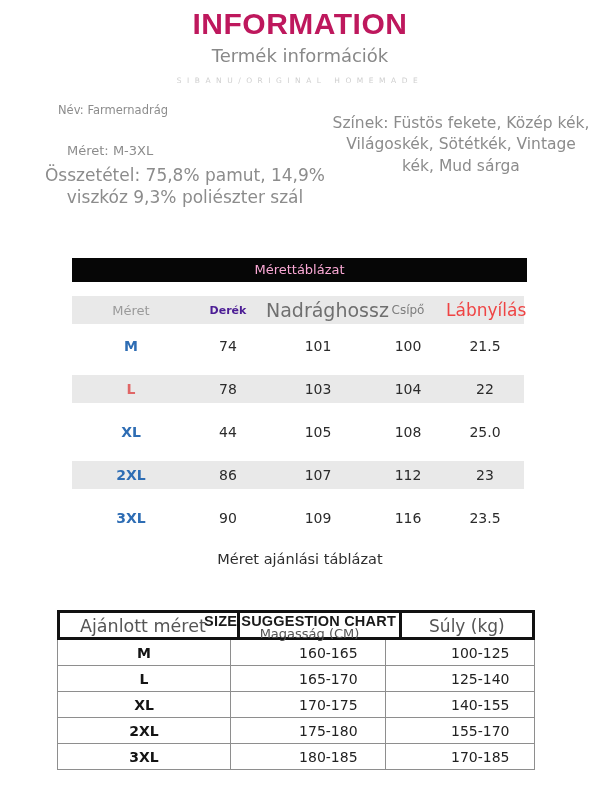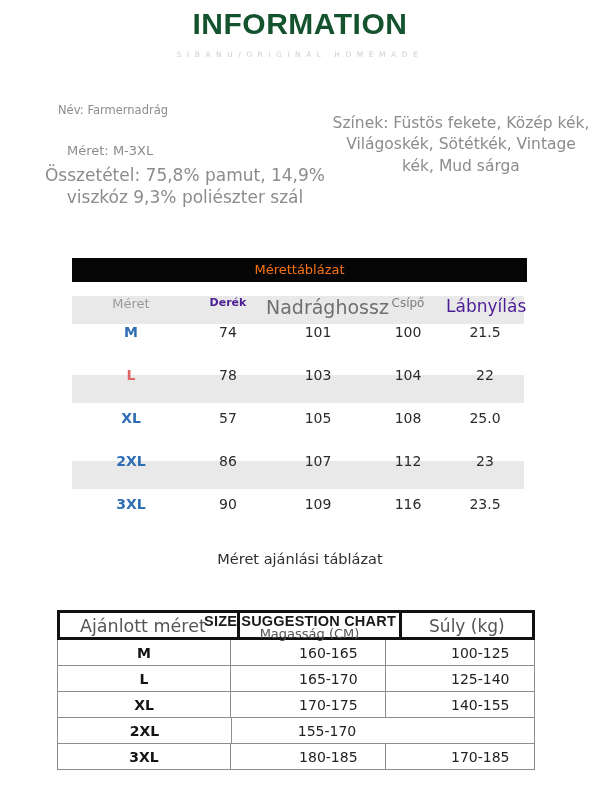--- a/index.html
+++ b/index.html
@@ -20,21 +20,21 @@
   .header {
     position: absolute;
     left: 0; top: 0; width: 600px;
     text-align: center;
   }
   .title-main {
     font-family: "Liberation Sans", sans-serif;
     font-weight: 700;
     font-size: 30px;
     letter-spacing: 0.5px;
-    color: #14532d;
+    color: #be185d;
     margin-top: 8px;
     line-height: 1.05;
   }
   .title-sub {
     font-family: "DejaVu Sans", sans-serif;
     font-size: 18px;
     color: #888888;
     margin-top: 5px;
     line-height: 1.2;
   }
@@ -82,21 +82,21 @@
     color: #8c8c8c;
     line-height: 1.38;
   }
 
   
   .banner {
     position: absolute;
     left: 72px; top: 258px;
     width: 455px; height: 24px;
     background: #060606;
-    color: #f97316;
+    color: #f9a8d4;
     font-size: 13px;
     text-align: center;
     line-height: 24px;
   }
 
   
   .size-chart {
     position: absolute;
     left: 72px; top: 296px;
     width: 452px;
@@ -110,33 +110,34 @@
     position: absolute;
     left: 0; right: 0;
     background: #e9e9e9;
   }
   .sc-row.head .sc-band { top: 0; height: 28px; }
   .sc-row.stripe .sc-band { top: 8px; height: 28px; }
   .sc-cells {
     position: relative;
     display: flex;
     height: 100%;
+    align-items: center;
   }
   .sc-c { text-align: center; }
   .sc-c0 { width: 118px; }
   .sc-c1 { width: 76px; }
   .sc-c2 { width: 104px; }
   .sc-c3 { width: 76px; }
   .sc-c4 { width: 78px; }
 
   .h0 { font-size: 13px; color: #9a9a9a; }
   .h1 { font-size: 11px; color: #4c1d95; font-weight: 700; }
   .h2 { font-size: 19px; color: #6f6f6f; }
   .h3 { font-size: 12px; color: #7d7d7d; }
-  .h4 { font-size: 17px; color: #4c1d95; }
+  .h4 { font-size: 17px; color: #ef4444; }
 
   .sz { font-size: 14px; font-weight: 700; }
   .sz-blue { color: #2e6db4; }
   .sz-red  { color: #e06666; }
   .val { font-size: 14px; color: #2b2b2b; }
 
   
   .sug-sub {
     position: absolute;
     left: 0; top: 551px; width: 600px;
@@ -218,20 +219,21 @@
     top: 3px;
   }
   .st-size { font-size: 14px; font-weight: 700; color: #141414; }
   .st-val  { font-size: 14px; color: #222222; padding-left: 41px; }
 </style>
 </head>
 <body>
 
 <div class="header">
   <div class="title-main">INFORMATION</div>
+  <div class="title-sub">Termék információk</div>
   <div class="title-tag">SIBANU/ORIGINAL HOMEMADE</div>
 </div>
 
 <div class="info-left">
   <div class="info-name">Név: Farmernadrág</div>
   <div class="info-size">Méret: M-3XL</div>
   <div class="info-comp">Összetétel: 75,8% pamut, 14,9% viszkóz 9,3% poliészter szál</div>
 </div>
 <div class="info-right">Színek: Füstös fekete, Közép kék, Világoskék, Sötétkék, Vintage kék, Mud sárga</div>
 
@@ -267,21 +269,21 @@
       <div class="sc-c sc-c1 val">78</div>
       <div class="sc-c sc-c2 val">103</div>
       <div class="sc-c sc-c3 val">104</div>
       <div class="sc-c sc-c4 val">22</div>
     </div>
   </div>
 
   <div class="sc-row">
     <div class="sc-cells">
       <div class="sc-c sc-c0 sz sz-blue">XL</div>
-      <div class="sc-c sc-c1 val">57</div>
+      <div class="sc-c sc-c1 val">44</div>
       <div class="sc-c sc-c2 val">105</div>
       <div class="sc-c sc-c3 val">108</div>
       <div class="sc-c sc-c4 val">25.0</div>
     </div>
   </div>
 
   <div class="sc-row stripe">
     <div class="sc-band"></div>
     <div class="sc-cells">
       <div class="sc-c sc-c0 sz sz-blue">2XL</div>
@@ -331,20 +333,21 @@
     <div class="st-c st-c1 st-val">165-170</div>
     <div class="st-c st-c2 st-val">125-140</div>
   </div>
   <div class="st-row">
     <div class="st-c st-c0 st-size">XL</div>
     <div class="st-c st-c1 st-val">170-175</div>
     <div class="st-c st-c2 st-val">140-155</div>
   </div>
   <div class="st-row">
     <div class="st-c st-c0 st-size">2XL</div>
+    <div class="st-c st-c1 st-val">175-180</div>
     <div class="st-c st-c2 st-val">155-170</div>
   </div>
   <div class="st-row">
     <div class="st-c st-c0 st-size">3XL</div>
     <div class="st-c st-c1 st-val">180-185</div>
     <div class="st-c st-c2 st-val">170-185</div>
   </div>
 
 </div>
 

